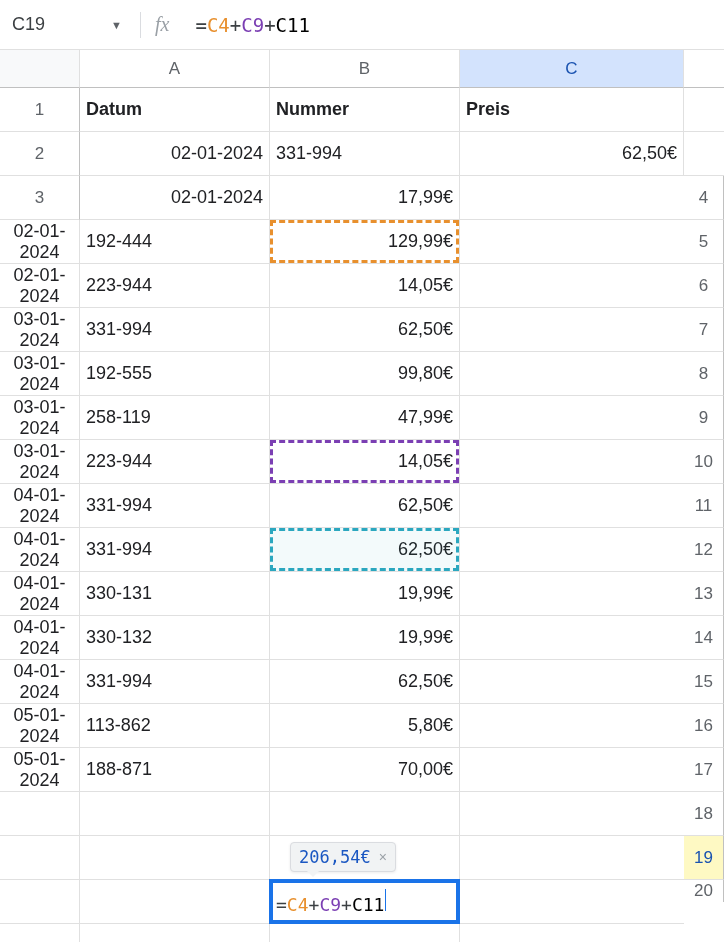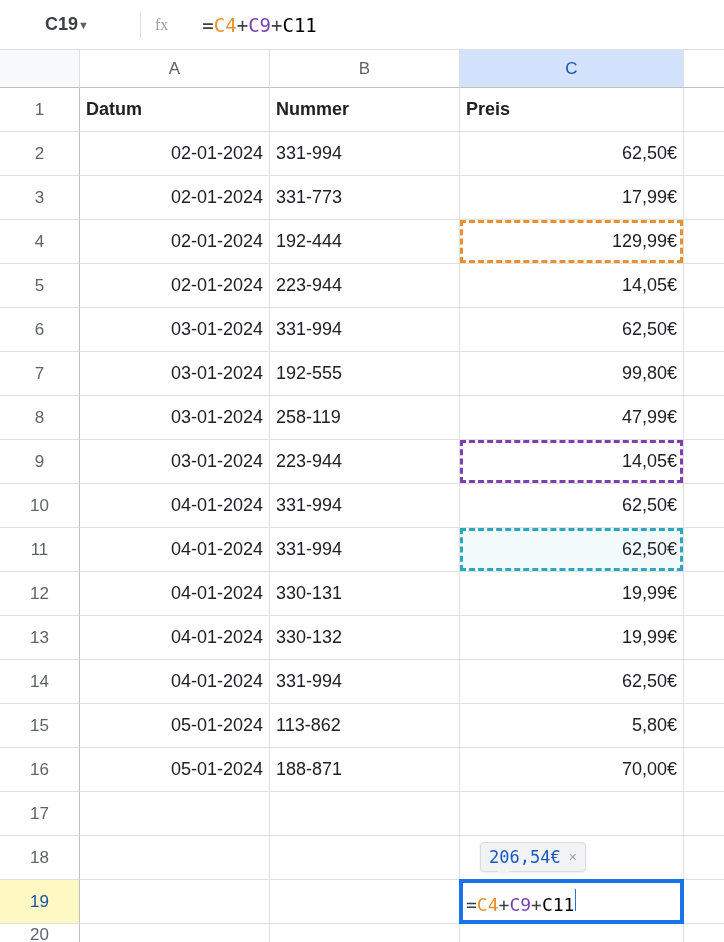--- a/index.html
+++ b/index.html
@@ -15,40 +15,41 @@
     align-items: center;
     height: 50px;
     border-bottom: 1px solid #e0e0e0;
     padding: 0 8px 0 4px;
     font-size: 18px;
     color: #3c4043;
   }
   .name-box {
     width: 130px;
     padding-left: 8px;
-    font-weight: 700;
-    display: flex;
-    align-items: center;
-    justify-content: center;
+    font-weight: 400;
+    display: flex;
+    align-items: center;
+    justify-content: space-between;
     padding-right: 12px;
   }
   .name-box .dd {
     font-size: 11px;
     color: #5f6368;
   }
   .fb-sep {
     width: 1px; height: 26px;
     background: #dadce0;
     margin: 0 14px 0 6px;
   }
   .fx {
+    font-style: italic;
     color: #9aa0a6;
     font-family: "Times New Roman", serif;
-    font-size: 16px;
-    margin-right: 34px;
+    font-size: 20px;
+    margin-right: 26px;
   }
   .formula-text {
     font-family: "Consolas","Menlo",monospace;
     font-size: 19px;
     display: flex;
     align-items: baseline;
   }
   .ft-black { color: #3c4043; }
   .ft-orange { color: #e8902e; }
   .ft-purple { color: #7b3fb3; }
@@ -194,21 +195,20 @@
     <div class="cell hdr">Nummer</div>
     <div class="cell hdr">Preis</div>
     <div class="extra-col"></div>
     <div class="row-head">2</div>
     <div class="cell r">02-01-2024</div>
     <div class="cell">331-994</div>
     <div class="cell r">62,50€</div>
     <div class="extra-col"></div>
     <div class="row-head">3</div>
     <div class="cell r">02-01-2024</div>
-    <div class="cell">331-773</div>
     <div class="cell r">17,99€</div>
     <div class="extra-col"></div>
     <div class="row-head">4</div>
     <div class="cell r">02-01-2024</div>
     <div class="cell">192-444</div>
     <div class="cell r">129,99€<div class="dash-overlay dash-orange"></div></div>
     <div class="extra-col"></div>
     <div class="row-head">5</div>
     <div class="cell r">02-01-2024</div>
     <div class="cell">223-944</div>

